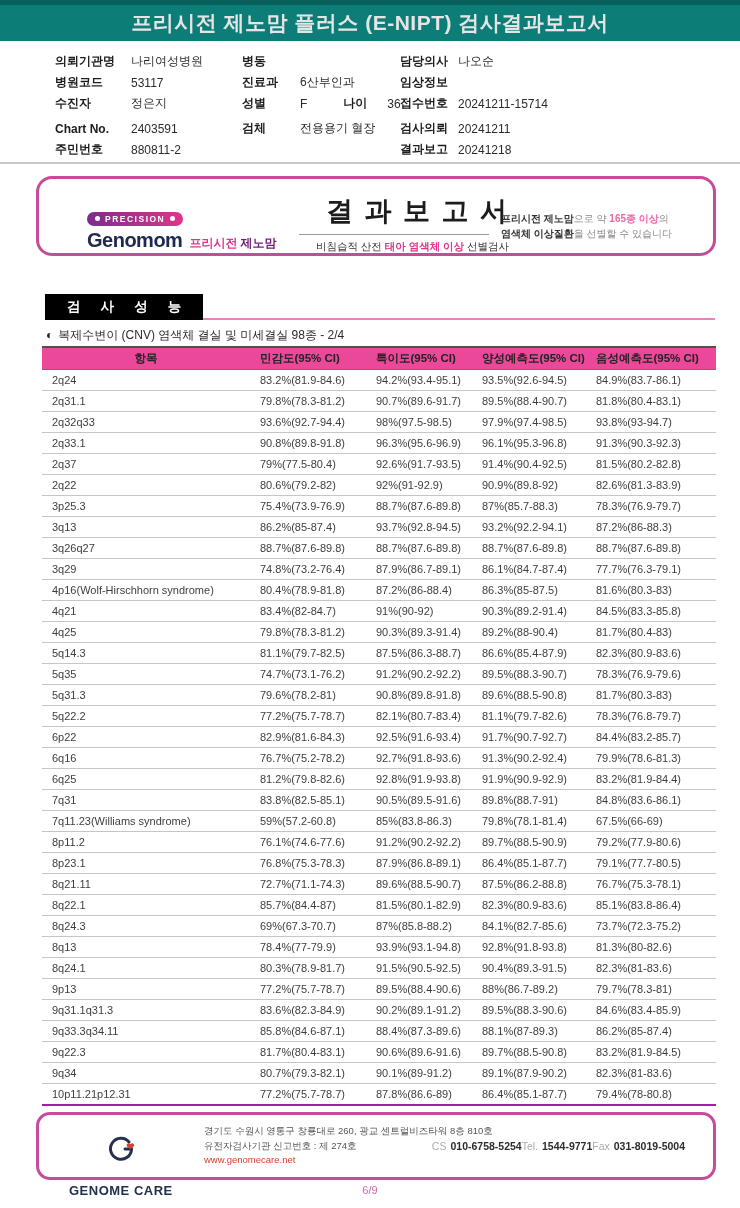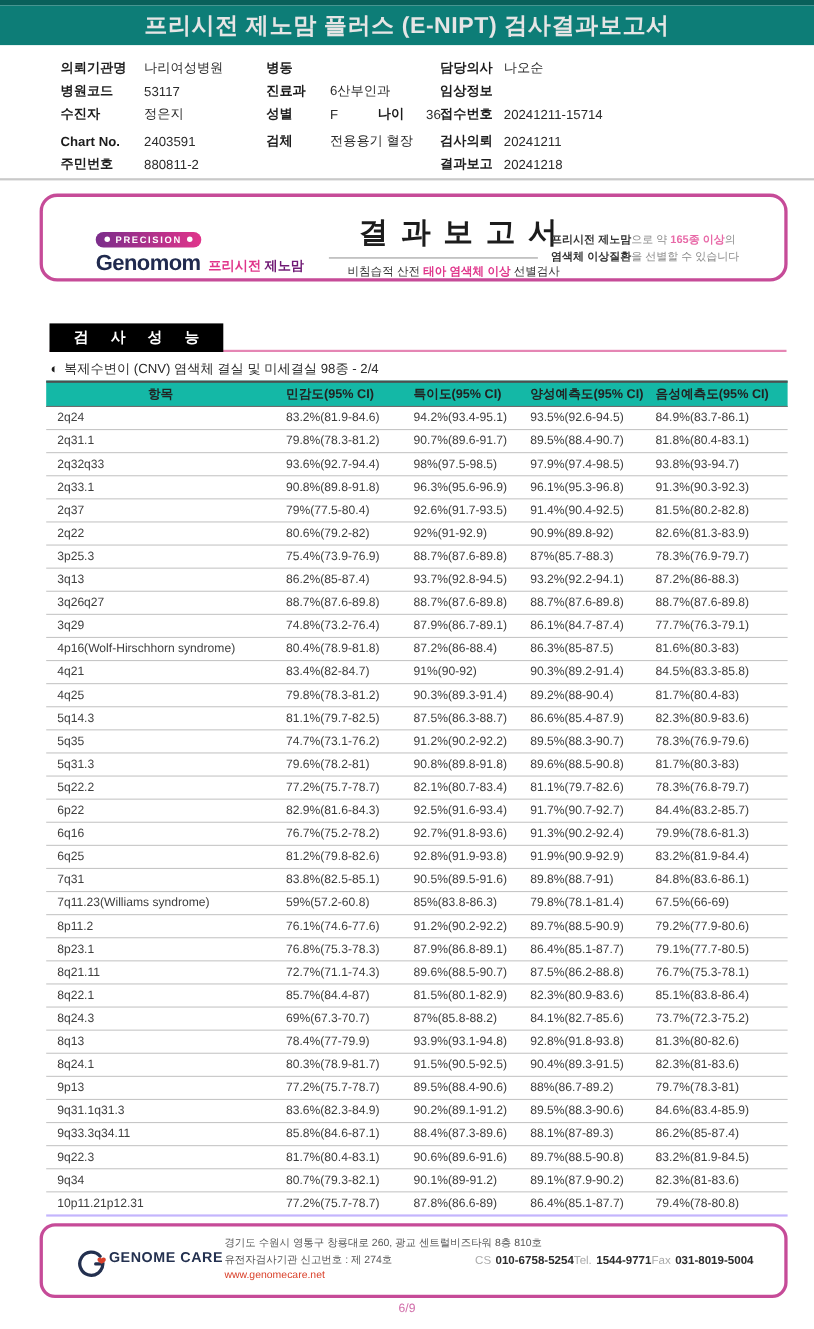--- a/index.html
+++ b/index.html
@@ -45,34 +45,34 @@
   .card-note .pinknote{color:#e86aa8;font-weight:bold;}
 
   
   .perf-head-line{position:absolute;top:295px;left:45px;right:25px;border-bottom:2px solid #e586b4;height:23px;}
   .perf-head{position:absolute;left:0;bottom:-2px;background:#000000;color:#fff;font-size:13.5px;font-weight:bold;letter-spacing:6px;padding:4px 16px 4px 22px;font-family:Liberation Mono, monospace;}
   .perf-sub{position:absolute;top:327px;left:46px;font-size:12px;color:#2b2b2b;}
   .perf-sub .half-icon{margin-right:5px;font-size:12px;color:#1c1c1c;}
 
   
   .table{position:absolute;top:346px;left:42px;width:674px;font-size:11px;color:#3d3d3d;}
-  .thead{display:flex;background:#14b8a6;border-top:2px solid #4f4f4f;border-bottom:1px solid #6e6e6e;height:21px;align-items:center;font-weight:bold;color:#222;font-size:11.5px;}
+  .thead{display:flex;background:#ec4899;border-top:2px solid #4f4f4f;border-bottom:1px solid #6e6e6e;height:21px;align-items:center;font-weight:bold;color:#222;font-size:11.5px;}
   .trow{display:flex;height:20px;align-items:center;border-bottom:1px solid #c6c6c6;}
-  .tbody .trow:last-child{border-bottom:2px solid #c4b5fd;}
+  .tbody .trow:last-child{border-bottom:2px solid #a21caf;}
   .tcell{box-sizing:border-box;padding-left:10px;white-space:nowrap;overflow:hidden;}
   .c0{width:208px;}
   .c1{width:116px;}
   .c2{width:106px;}
   .c3{width:114px;}
   .c4{width:130px;}
   .thead .c0{text-align:center;padding-left:0;}
 
   
   .footer-card{position:absolute;top:1112px;left:36px;width:680px;height:68px;border:3px solid #c64b98;border-radius:14px;box-sizing:border-box;background:#fff;}
-  .fc-logo{position:absolute;left:30px;top:20px;display:flex;gap:2px;}
+  .fc-logo{position:absolute;left:30px;top:20px;display:flex;align-items:center;gap:20px;flex-direction:column;}
   .fc-logo-name{font-size:13px;font-weight:bold;color:#23304f;letter-spacing:0.5px;}
   .fc-addr{position:absolute;left:165px;top:9px;font-size:9.5px;color:#555;line-height:14.5px;}
   .fc-addr .link{color:#d9402a;}
   .fc-contacts{position:absolute;right:28px;top:25px;font-size:10.5px;color:#333;display:flex;white-space:nowrap;}
   .fc-contacts .lab{color:#ababab;margin-right:4px;font-weight:normal;}
   .fc-contacts b{font-weight:bold;color:#2c2c2c;}
 
   .pagenum{position:absolute;top:1184px;left:0;right:0;text-align:center;font-size:11px;color:#d06ba8;}
 </style>
 </head>

